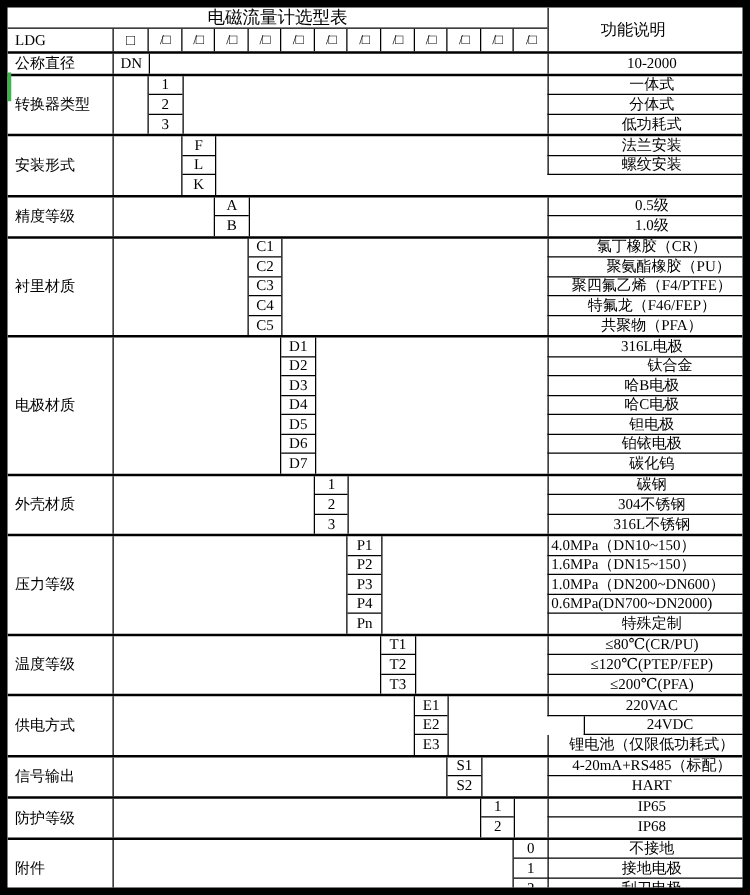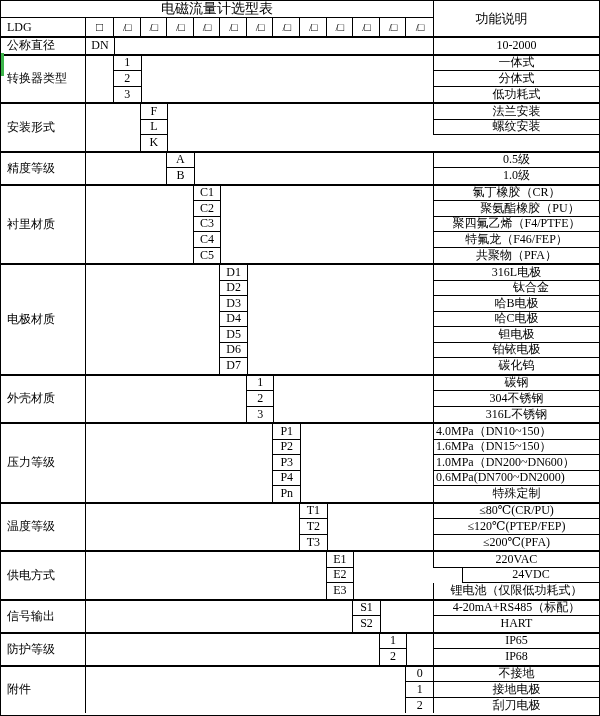--- a/index.html
+++ b/index.html
@@ -1,20 +1,20 @@
 <!DOCTYPE html>
 <html><head>
 <meta charset="utf-8">
 <style>
   html,body{margin:0;padding:0;background:#fff;}
   *{box-sizing:border-box;}
   #selection-table{
     position:relative;
     width:600px;height:716px;
-    border:1px solid #ef4444;
+    border:6px solid #ef4444;
     background:#fff;
     color:#000;
     font-family:"Liberation Serif","DejaVu Serif",serif;
     font-size:12px;
     overflow:hidden;
   }
   
   .header{display:flex;border-bottom:2px solid #000;height:37px;}
   .header-left{width:432px;display:flex;flex-direction:column;}
   .title-row{height:17px;border-bottom:1px solid #000;display:flex;align-items:center;justify-content:center;font-size:14px;}

